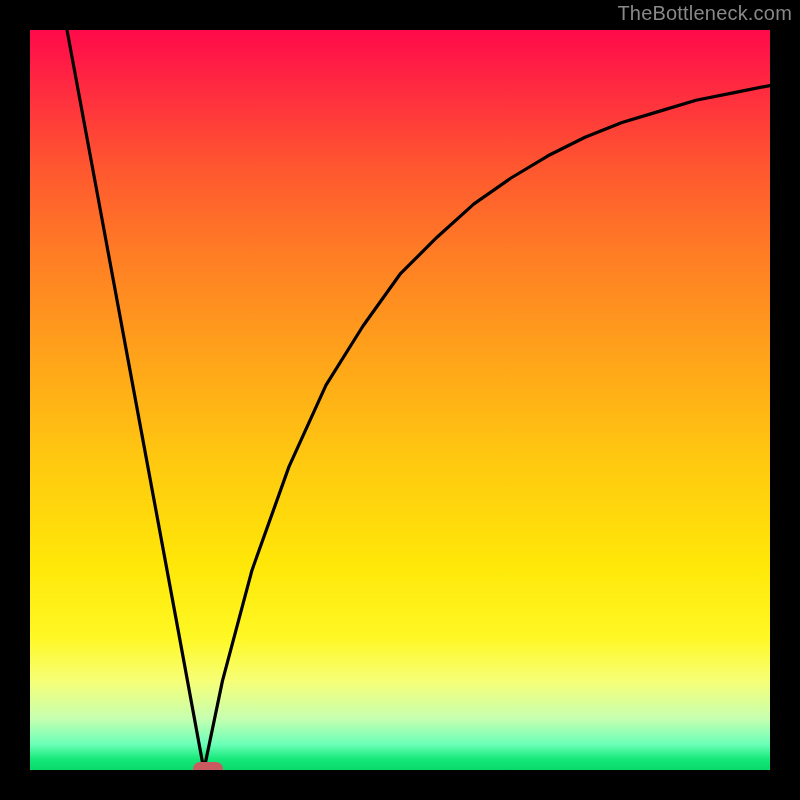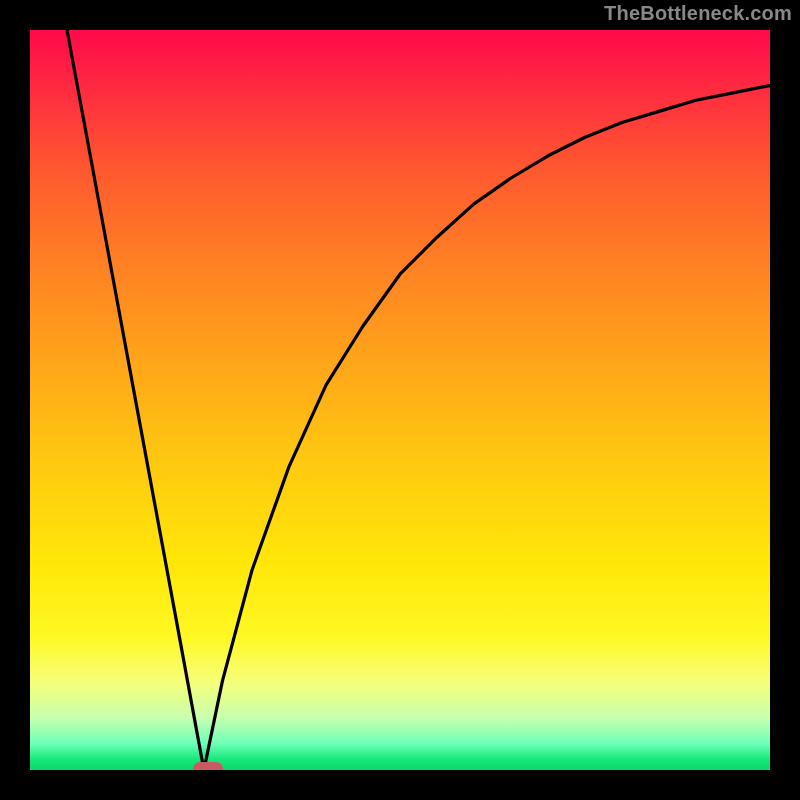--- a/index.html
+++ b/index.html
@@ -47,21 +47,21 @@
     height: 14px;
     border-radius: 8px;
     background: #c85a60;
   }
   .watermark {
     position: absolute;
     top: 2px;
     right: 8px;
     color: #888;
     font-size: 20px;
-    font-weight: bold;
+    font-weight: normal;
     letter-spacing: 0.2px;
     user-select: none;
   }
 </style>
 </head>
 <body>
 
 <div class="plot-area">
   <svg class="curve" viewBox="0 0 740 740" preserveAspectRatio="none">
     <path d="M37.0 0.0 L74.0 199.8 L111.0 399.6 L148.0 599.4 L173.9 740.0 L192.4 651.2 L222.0 540.2 L259.0 436.6 L296.0 355.2 L333.0 296.0 L370.0 244.2 L407.0 207.2 L444.0 173.9 L481.0 148.0 L518.0 125.8 L555.0 107.3 L592.0 92.5 L629.0 81.4 L666.0 70.3 L703.0 62.9 L740.0 55.5 " fill="none" stroke="#000" stroke-width="3.2" stroke-linecap="round" stroke-linejoin="round"></path>

